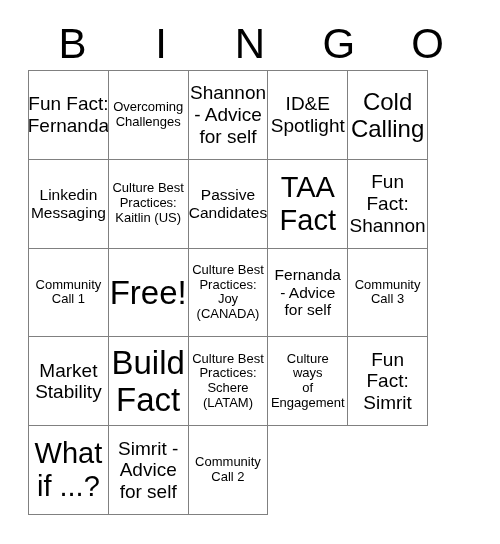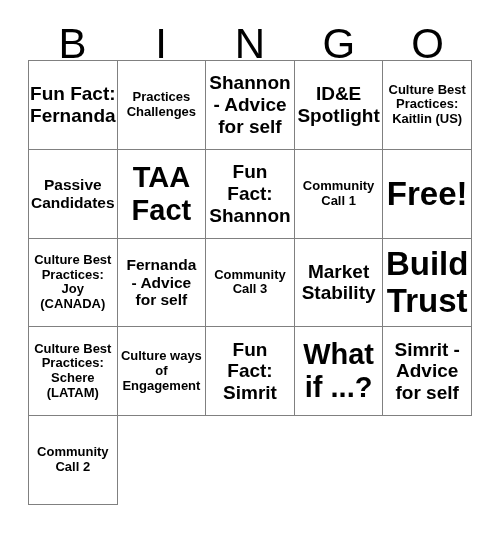--- a/index.html
+++ b/index.html
@@ -43,31 +43,30 @@
     line-height: 1;
     letter-spacing: 0;
     color: #000000;
     user-select: none;
   }
 
   
   .grid {
     position: absolute;
     left: 28px;
-    top: 60px;
-    width: 444px;
+    top: 70px;
+    width: 400px;
     height: 445px;
     display: grid;
     grid-template-columns: repeat(5, 1fr);
     grid-template-rows: repeat(5, 1fr);
     border-top: 1px solid #808080;
     border-left: 1px solid #808080;
     box-sizing: border-box;
     background: #ffffff;
-    font-weight: bold;
   }
   .cell {
     border-right: 1px solid #808080;
     border-bottom: 1px solid #808080;
     box-sizing: border-box;
     display: flex;
     align-items: center;
     justify-content: center;
     text-align: center;
     padding: 2px 3px;
@@ -103,33 +102,41 @@
     <div class="header-letter">O</div>
   </div>
 
   <div class="grid">
 
     <div class="cell fs-l">
         <span class="cell-text">Fun Fact:
 Fernanda</span>
       </div>
     <div class="cell fs-s">
-        <span class="cell-text">Practices
+        <span class="cell-text">Overcoming
 Challenges</span>
       </div>
     <div class="cell fs-l">
         <span class="cell-text">Shannon
 - Advice
 for self</span>
       </div>
     <div class="cell fs-l">
         <span class="cell-text">ID&amp;E
 Spotlight</span>
       </div>
-
+    <div class="cell fs-xl">
+        <span class="cell-text">Cold
+Calling</span>
+      </div>
+
+    <div class="cell fs-m">
+        <span class="cell-text">Linkedin
+Messaging</span>
+      </div>
     <div class="cell fs-s">
         <span class="cell-text">Culture Best
 Practices:
 Kaitlin (US)</span>
       </div>
     <div class="cell fs-m">
         <span class="cell-text">Passive
 Candidates</span>
       </div>
     <div class="cell fs-xxl">
@@ -164,21 +171,21 @@
     <div class="cell fs-s">
         <span class="cell-text">Community
 Call 3</span>
       </div>
     <div class="cell fs-l">
         <span class="cell-text">Market
 Stability</span>
       </div>
     <div class="cell fs-huge">
         <span class="cell-text">Build
-Trust</span>
+Fact</span>
       </div>
     <div class="cell fs-s">
         <span class="cell-text">Culture Best
 Practices:
 Schere
 (LATAM)</span>
       </div>
 
     <div class="cell fs-s">
         <span class="cell-text">Culture ways

